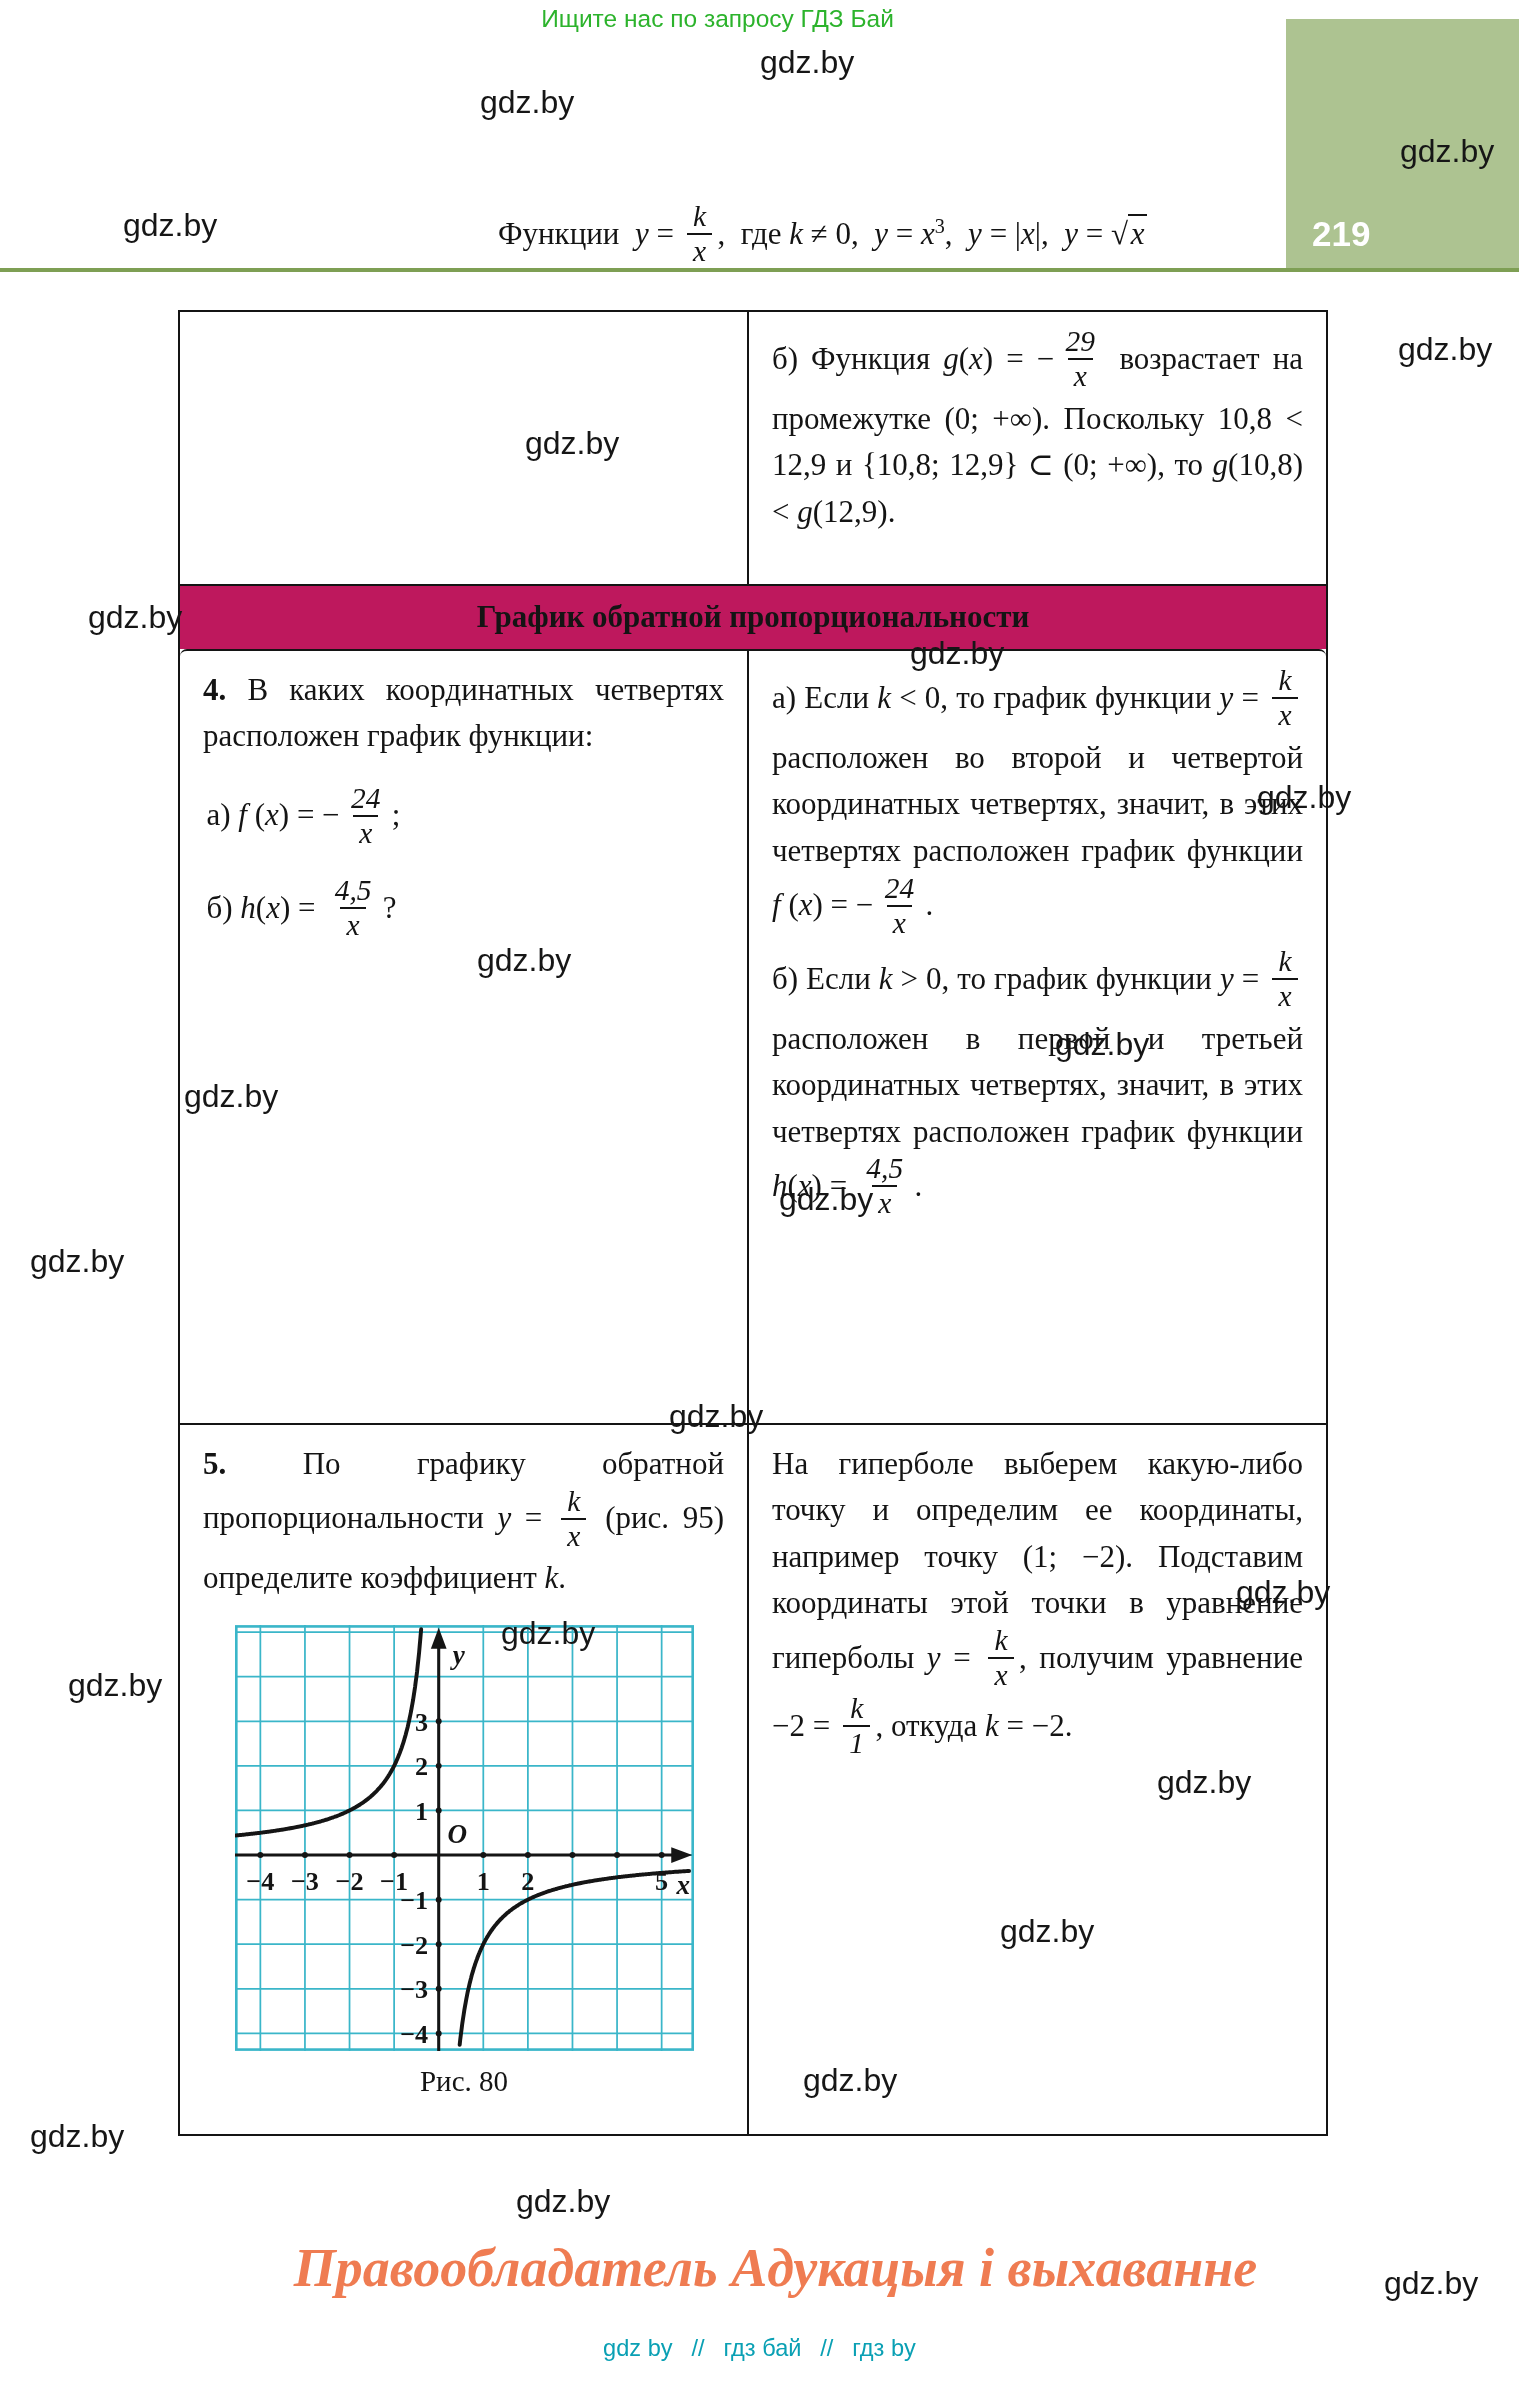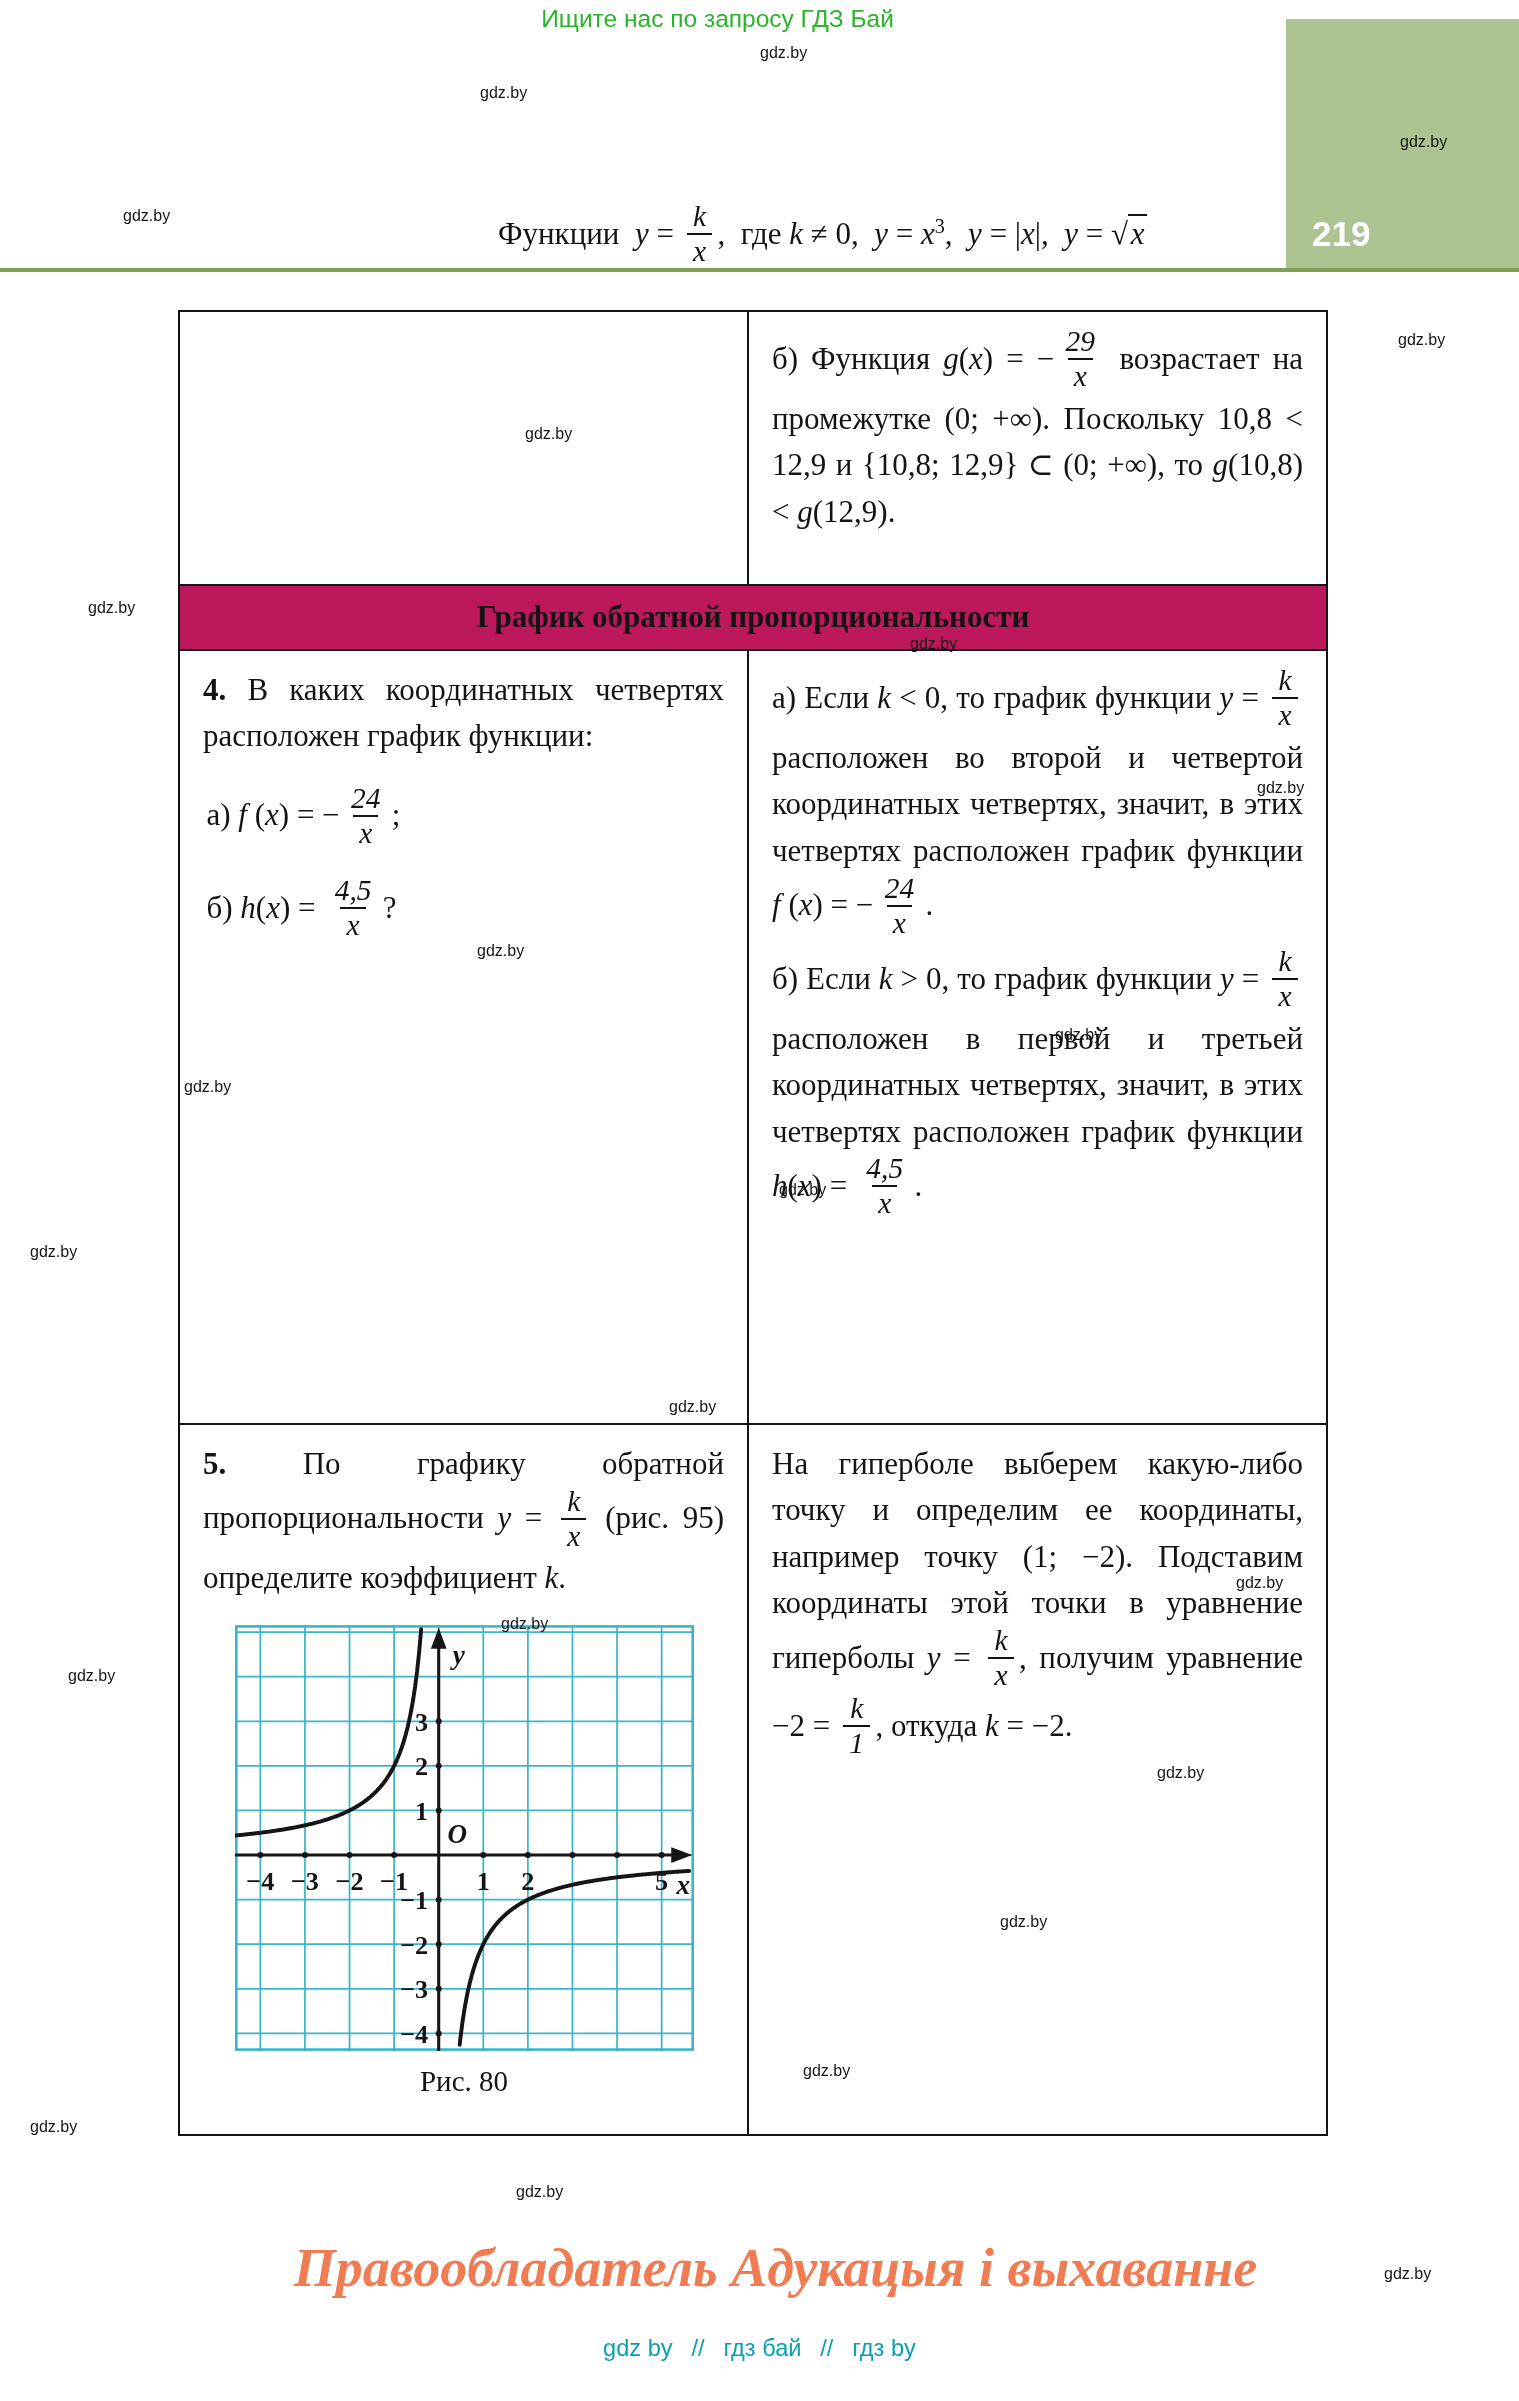--- a/index.html
+++ b/index.html
@@ -3,38 +3,38 @@
 <meta charset="utf-8">
 <style>
   *{margin:0;padding:0;box-sizing:border-box;}
   html,body{background:#fff;}
   body{width:1519px;height:2401px;position:relative;overflow:hidden;
        font-family:"Liberation Serif","DejaVu Serif",serif;color:#141414;}
   .page{position:relative;width:1519px;height:2401px;}
 
   
   .wm{position:absolute;font-family:"Liberation Sans","DejaVu Sans",sans-serif;
-      font-size:16px;color:#161616;white-space:nowrap;}
+      font-size:32px;color:#161616;white-space:nowrap;}
   .top-banner{position:absolute;top:5.3px;left:0;width:1435px;text-align:center;
       font-family:"Liberation Sans","DejaVu Sans",sans-serif;font-size:24.5px;color:#2cb32c;}
 
   
   .green-box{position:absolute;left:1286px;top:19px;width:259px;height:249px;background:#adc391;}
   .page-num{position:absolute;left:26px;bottom:14px;color:#fff;
       font-family:"Liberation Sans","DejaVu Sans",sans-serif;font-weight:bold;font-size:35px;}
   .header-rule{position:absolute;left:0;top:268px;width:1519px;height:4.4px;background:#7e9f54;}
   .page-title{position:absolute;left:490px;top:203px;white-space:nowrap;font-size:31px;margin-left:8px;}
 
   
   .main-table{position:absolute;left:144px;top:310px;width:1150px;border:2.6px solid #141414;background:#fff;margin-left:34px;}
   .trow{display:flex;overflow:hidden;}
   .trow + .trow{border-top:2.6px solid #141414;}
   .row1{height:272px;}
   .row2{height:65px;}
-  .row3{height:774px;}
+  .row3{height:774px;border-radius:7px;}
   .row4{height:711px;}
   .cell{padding:15.8px 23px;overflow:hidden;}
   .cell-l{width:569px;border-right:2.6px solid #141414;}
   .cell-r{flex:1;}
   .section-row{flex:1;background:#be185d;text-align:center;font-weight:bold;
       font-size:31px;padding-top:13px;}
 
   .rt{font-size:31px;line-height:1.5;text-align:justify;hyphens:auto;margin-bottom:5.3px;}
   .item{text-align:left;margin:24.5px 0 0 3.5px;}
   .mi{font-style:italic;}

